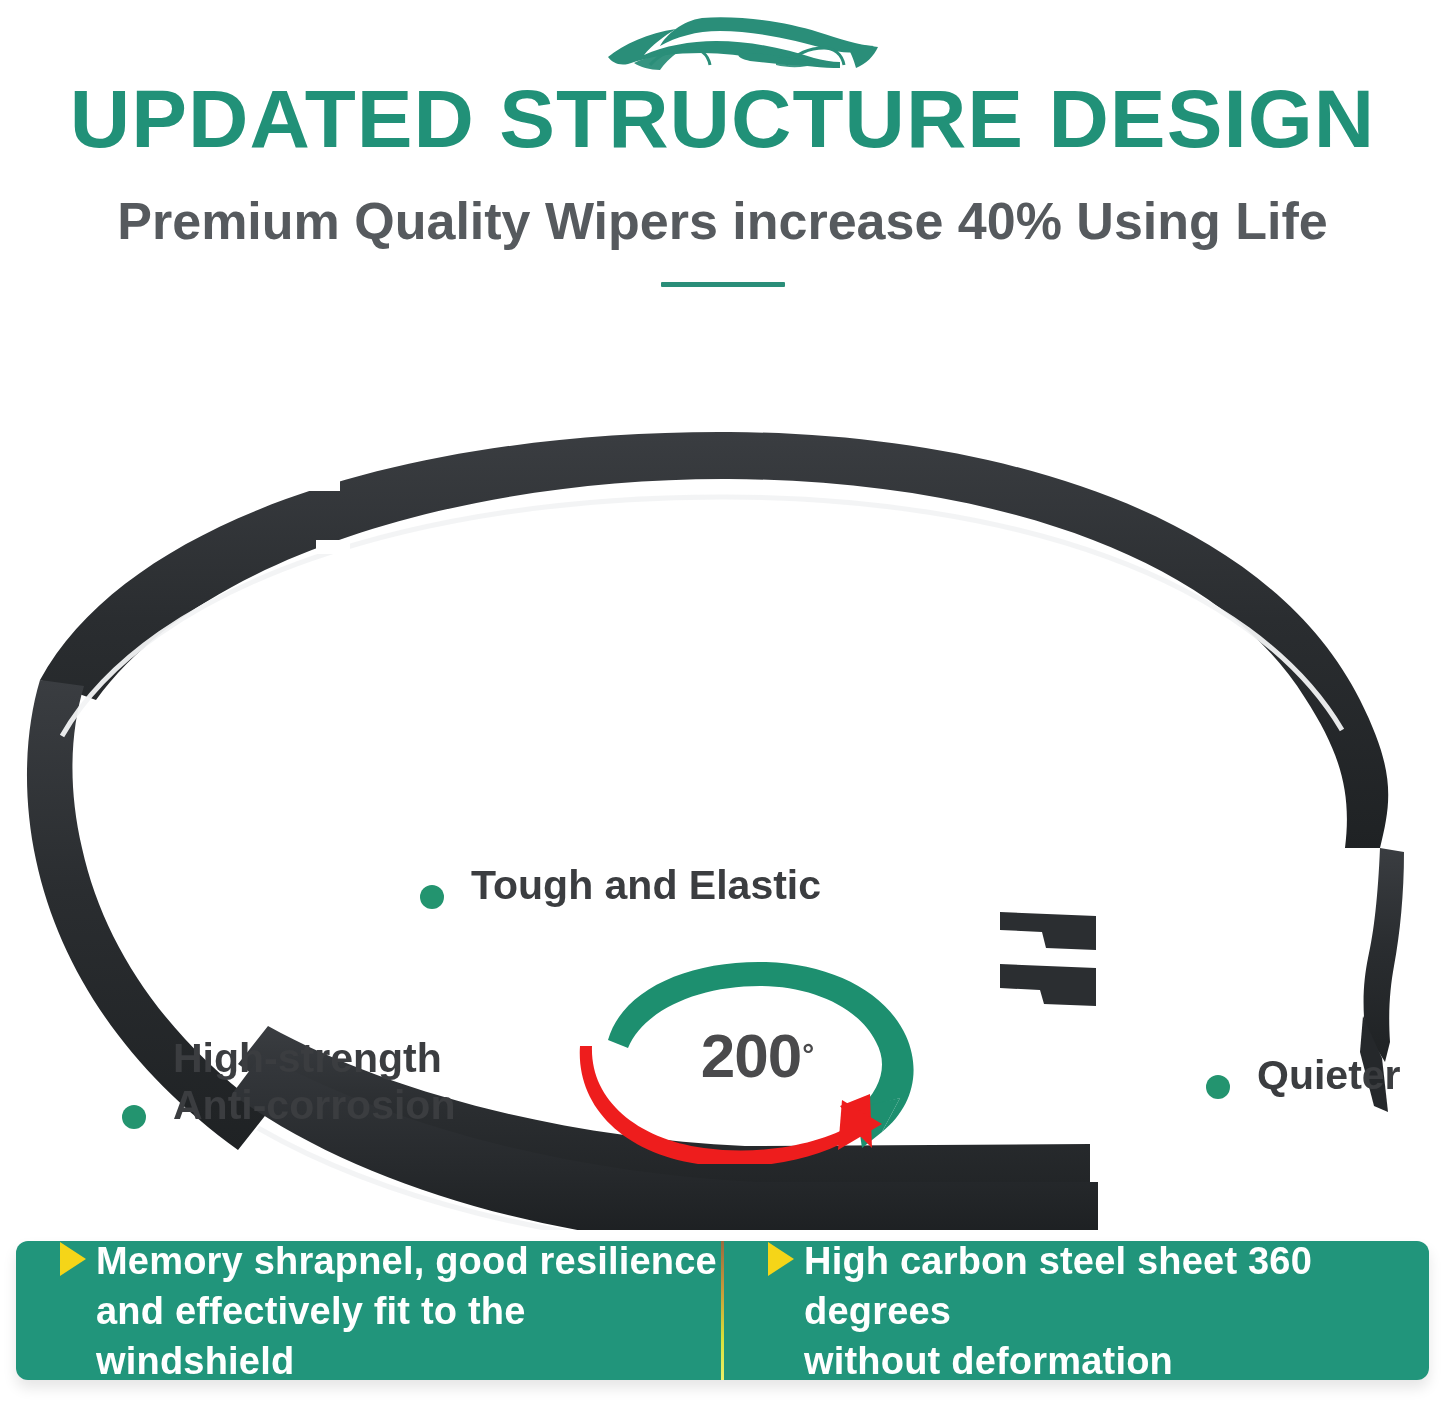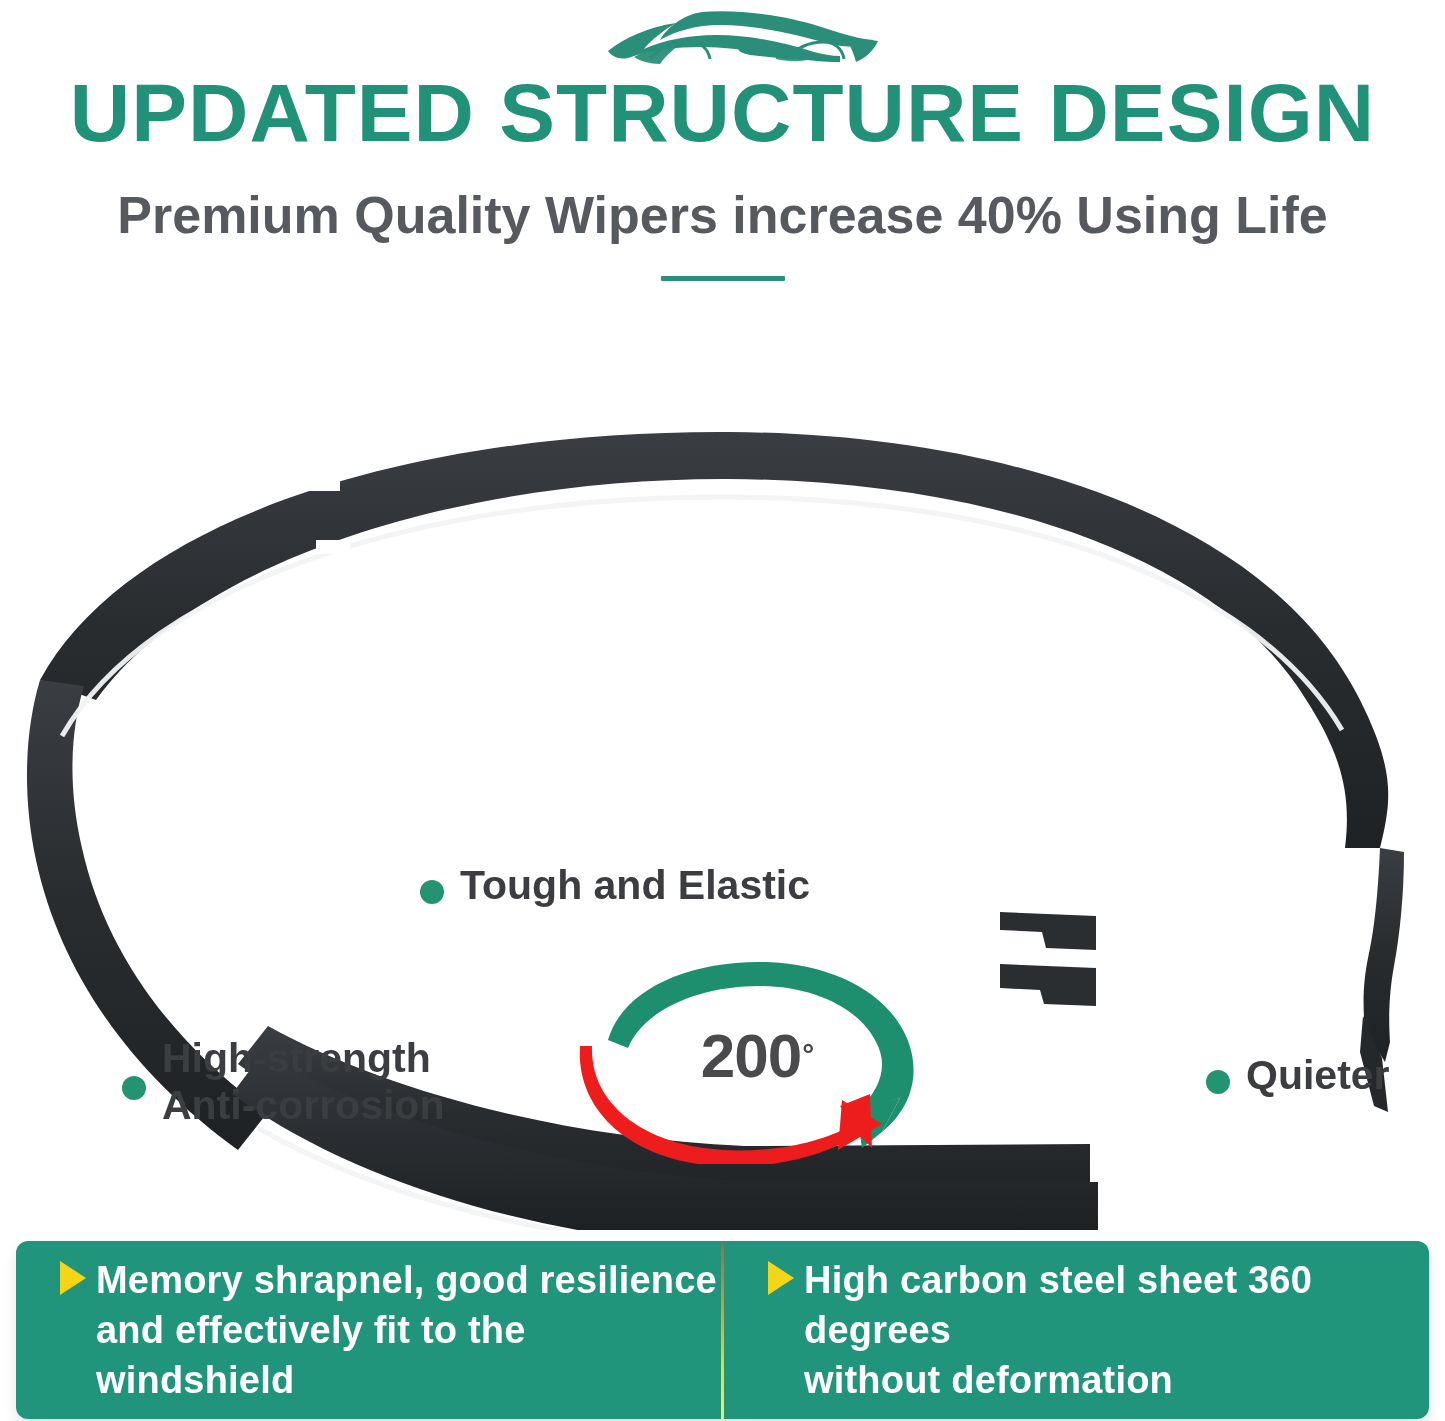--- a/index.html
+++ b/index.html
@@ -12,21 +12,21 @@
     height: 1421px;
     position: relative;
     overflow: hidden;
     font-family: "Liberation Sans", sans-serif;
     -webkit-font-smoothing: antialiased;
   }
 
   
   .header {
     position: absolute;
-    top: 8px; left: 0;
+    top: 14px; left: 0;
     width: 1263px;
     height: 300px;
   }
   .car-logo {
     position: absolute;
     left: 590px;
     top: 2px;
     width: 290px;
     height: 56px;
   }
@@ -81,22 +81,22 @@
     left: 0;
     top: 0;
     width: 1445px;
     height: 930px;
   }
 
   
   .feature {
     position: absolute;
     display: flex;
-    align-items: center;
-    gap: 16px;
+    align-items: flex-end;
+    gap: 27px;
     white-space: nowrap;
   }
   .feature .dot {
     width: 24px;
     height: 24px;
     border-radius: 50%;
     background: #23946f;
     flex: 0 0 auto;
     margin-top: 12px;
   }
@@ -145,21 +145,21 @@
     line-height: 0;
     margin-left: 1px;
   }
 
   
   .bottom-bar {
     position: absolute;
     left: 16px;
     top: 1241px;
     width: 1413px;
-    height: 178px;
+    height: 139px;
     background: #21957b;
     border-radius: 12px;
     box-shadow: 0 8px 14px rgba(0,0,0,0.10);
     display: flex;
     align-items: stretch;
     overflow: hidden;
   }
   .bar-half {
     flex: 1 1 50%;
     display: flex;

